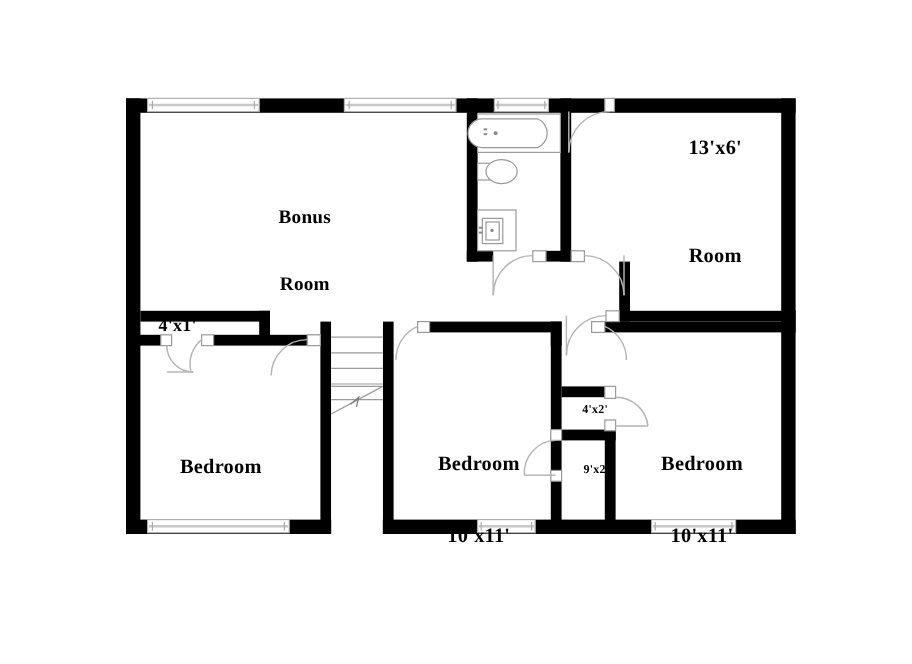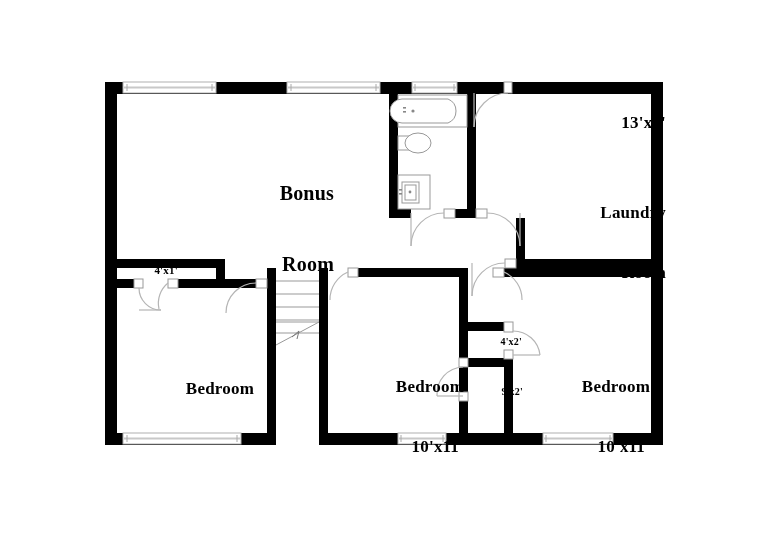--- a/index.html
+++ b/index.html
@@ -21,32 +21,32 @@
   }
   #plan-svg {
     position: absolute;
     left: 0;
     top: 0;
     width: 760px;
     height: 553px;
   }
   .room-label {
     position: absolute;
-    text-align: right;
+    text-align: center;
     font-family: "Liberation Serif", serif;
     font-weight: bold;
     color: #000000;
     white-space: pre;
     line-height: 1.18;
     letter-spacing: 0.2px;
     -webkit-font-smoothing: antialiased;
   }
-  .label-lg { font-size: 20px; }
+  .label-lg { font-size: 16px; }
   .label-md { font-size: 17px; }
-  .label-sm { font-size: 11px; }
+  .label-sm { font-size: 15px; }
   .label-xs { font-size: 10px; }
 </style>
 </head>
 <body>
 
 <div id="floorplan-canvas">
 
   <svg id="plan-svg" viewBox="0 0 760 553">
 
     <g>
@@ -254,21 +254,20 @@
   </svg>
 
   <div class="room-label label-lg" style="left:174px; top:135px; width:160px;">
     <div>Bonus</div>
     <div>Room</div>
   </div>
 
   <div class="room-label label-md" style="left:526px; top:113px; width:140px;">13'x6'</div>
 
   <div class="room-label label-md" style="left:526px; top:163px; width:140px;">
-    <div>Laundry</div>
     <div>Room</div>
   </div>
 
 
   <div class="room-label label-sm" style="left:118px; top:264px; width:60px;">4'x1'</div>
 
   <div class="room-label label-md" style="left:114px; top:339px; width:140px;">
     <div>Bedroom</div>
   </div>
 

